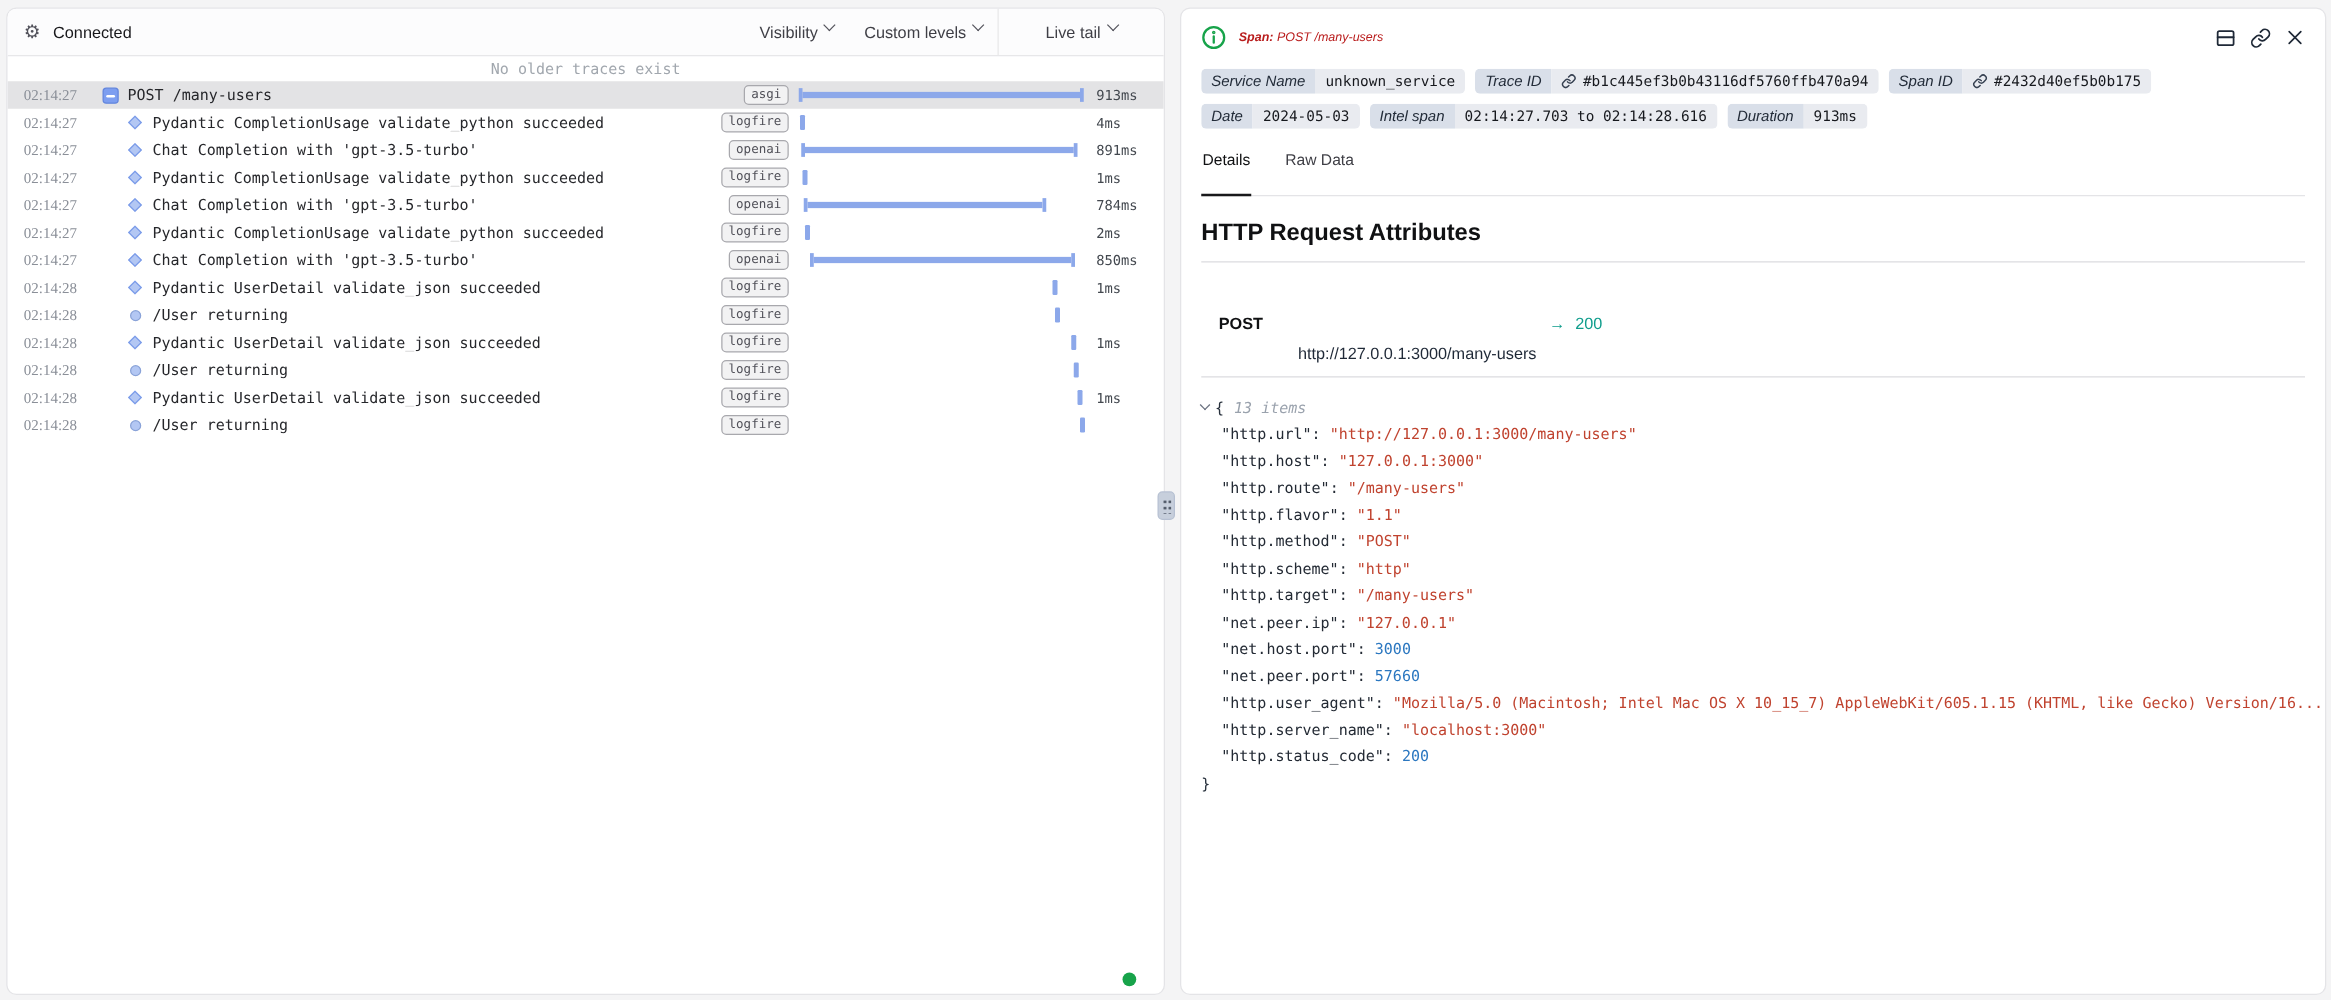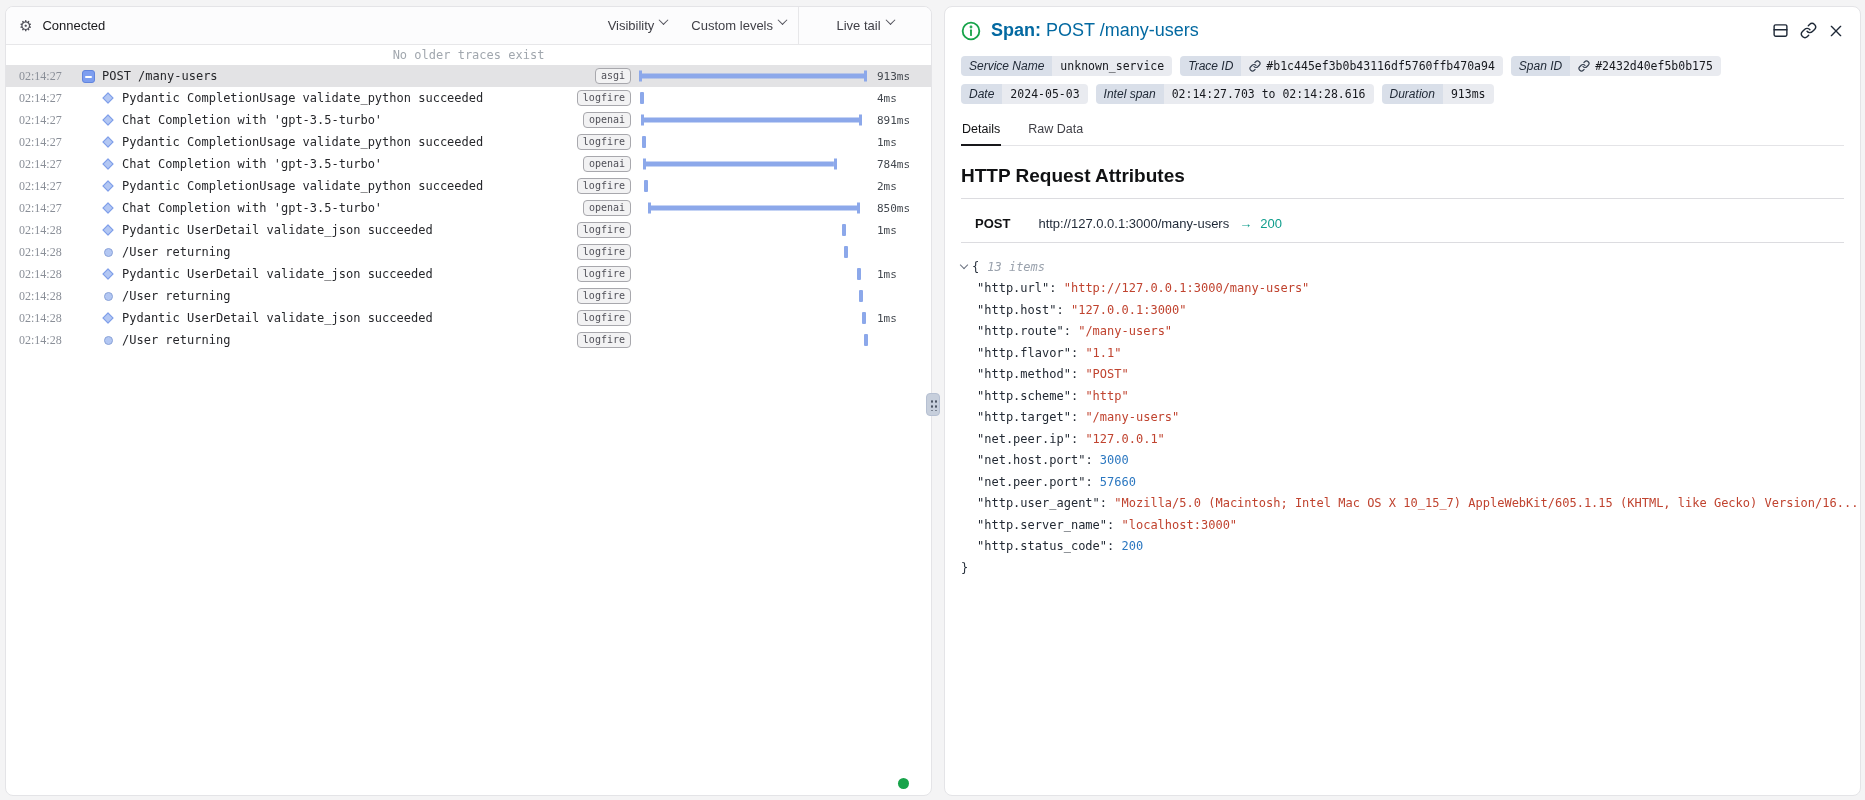--- a/index.html
+++ b/index.html
@@ -43,42 +43,42 @@
   .live-dot { position:absolute; right:22px; bottom:6px; width:11px; height:11px; border-radius:50%; background:#17a34a; }
 
   
   .divider-handle { position:absolute; left:926px; top:393px; width:14px; height:23px; background:#c7cfdc; border:1px solid #b6c0d2; border-radius:4px; display:flex; align-items:center; justify-content:center; cursor:col-resize; z-index:5; }
   .divider-handle .dots { width:7px; height:13px; background-image:radial-gradient(circle,#4c5564 1px,transparent 1.3px); background-size:4px 5px; background-position:0 1px; }
 
   
   .rp { padding:0 16px; }
   .rp-header { display:flex; align-items:center; padding-top:13px; }
   .info-ic { flex:none; margin-right:10px; display:flex; }
-  .rp-title { font-size:18px; color:#0369a1; }
+  .rp-title { font-size:10px; color:#b91c1c;font-style:italic; }
   .rp-title b { font-weight:bold; }
   .rp-actions { margin-left:auto; display:flex; align-items:center; gap:11px; color:#1f2937; }
   .rp-actions svg { cursor:pointer; display:block; }
 
   .meta-wrap { display:flex; flex-wrap:wrap; gap:8px 8px; margin-top:15px; max-width:880px; }
   .pill { display:inline-flex; align-items:stretch; border-radius:4px; overflow:hidden; font-size:12px; line-height:18px; }
   .pill .pl { background:#d9dfe9; color:#222b38; font-style:italic; padding:1px 8px; }
   .pill .pv { background:#e9ebf0; color:#16181d; padding:1px 8px; display:flex; align-items:center; gap:5px; font-family:"DejaVu Sans Mono",monospace; font-size:11.5px; }
   .pill .pv svg { flex:none; }
   .pill.linked { cursor:pointer; }
 
   .tabs { display:flex; gap:26px; margin-top:18px; border-bottom:1px solid #e4e4e7; }
-  .tab { font-size:12.5px; color:#3f3f46; padding:0 1px 8px; cursor:pointer; }
+  .tab { font-size:12.5px; color:#3f3f46; padding:0 1px 20px; cursor:pointer; }
   .tab.active { color:#101113; border-bottom:2px solid #18181b; margin-bottom:-1px; }
 
   .h1 { font-size:19px; font-weight:bold; color:#101113; margin-top:19px; }
   .rule { border:none; border-top:1px solid #dcdce0; margin-top:11px; }
 
   .req-line { display:flex; align-items:center; margin-top:17px; padding-left:14px; font-size:13px; }
   .req-method { font-weight:bold; color:#101113; }
-  .req-url { margin-left:28px; color:#1f2937; }
+  .req-url { margin-left:28px; color:#1f2937;margin-top:48px; }
   .req-arrow { margin-left:10px; color:#0f9d8c; }
   .req-status { margin-left:8px; color:#0f9d8c; }
 
   .attr-head { display:flex; align-items:center; gap:8px; margin-top:28px; cursor:pointer; }
   .attr-head .chev2 { width:8px; height:8px; border-right:2px solid #26272b; border-bottom:2px solid #26272b; transform:rotate(45deg); margin-top:-4px; }
   .attr-title { font-size:17px; font-weight:bold; color:#101113; }
 
   .json { margin-top:13px; font-family:"DejaVu Sans Mono",monospace; font-size:12px; color:#1f2937; }
   .jline { display:flex; align-items:center; height:21.5px; white-space:pre; }
   .jchev { width:6px; height:6px; border-right:1.5px solid #6b7280; border-bottom:1.5px solid #6b7280; transform:rotate(45deg); margin:-3px 5px 0 0; cursor:pointer; flex:none; }

